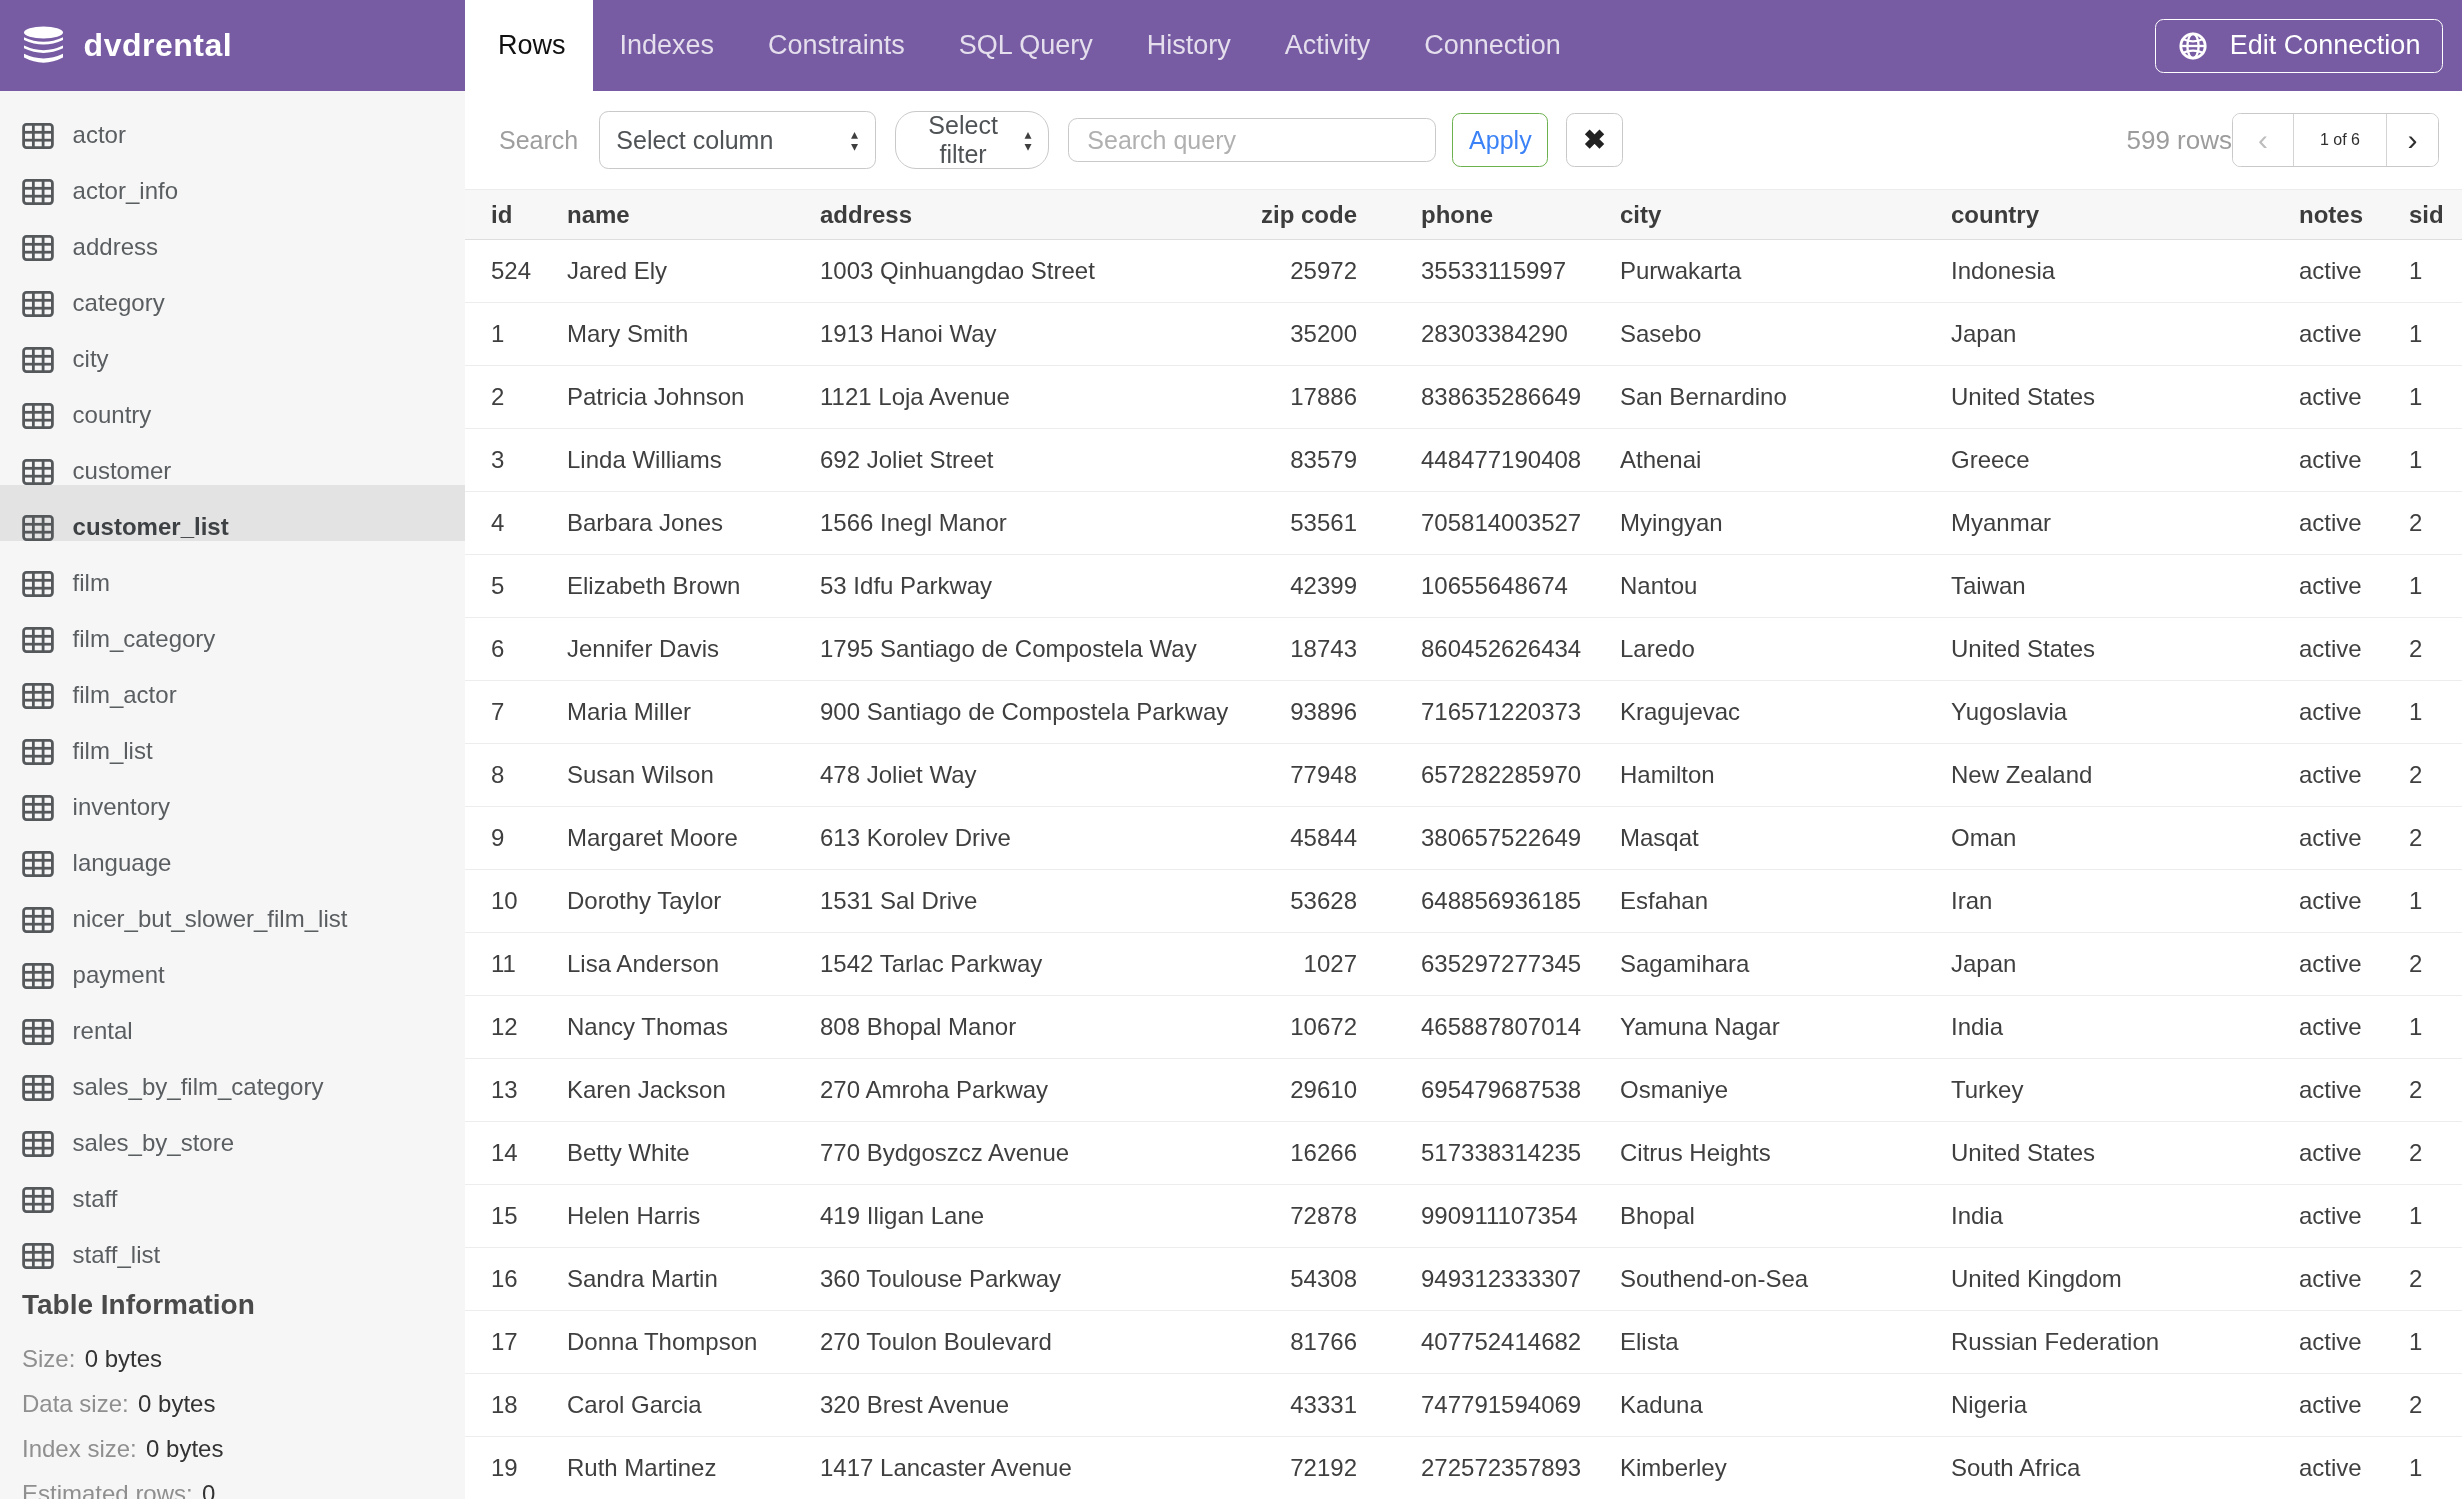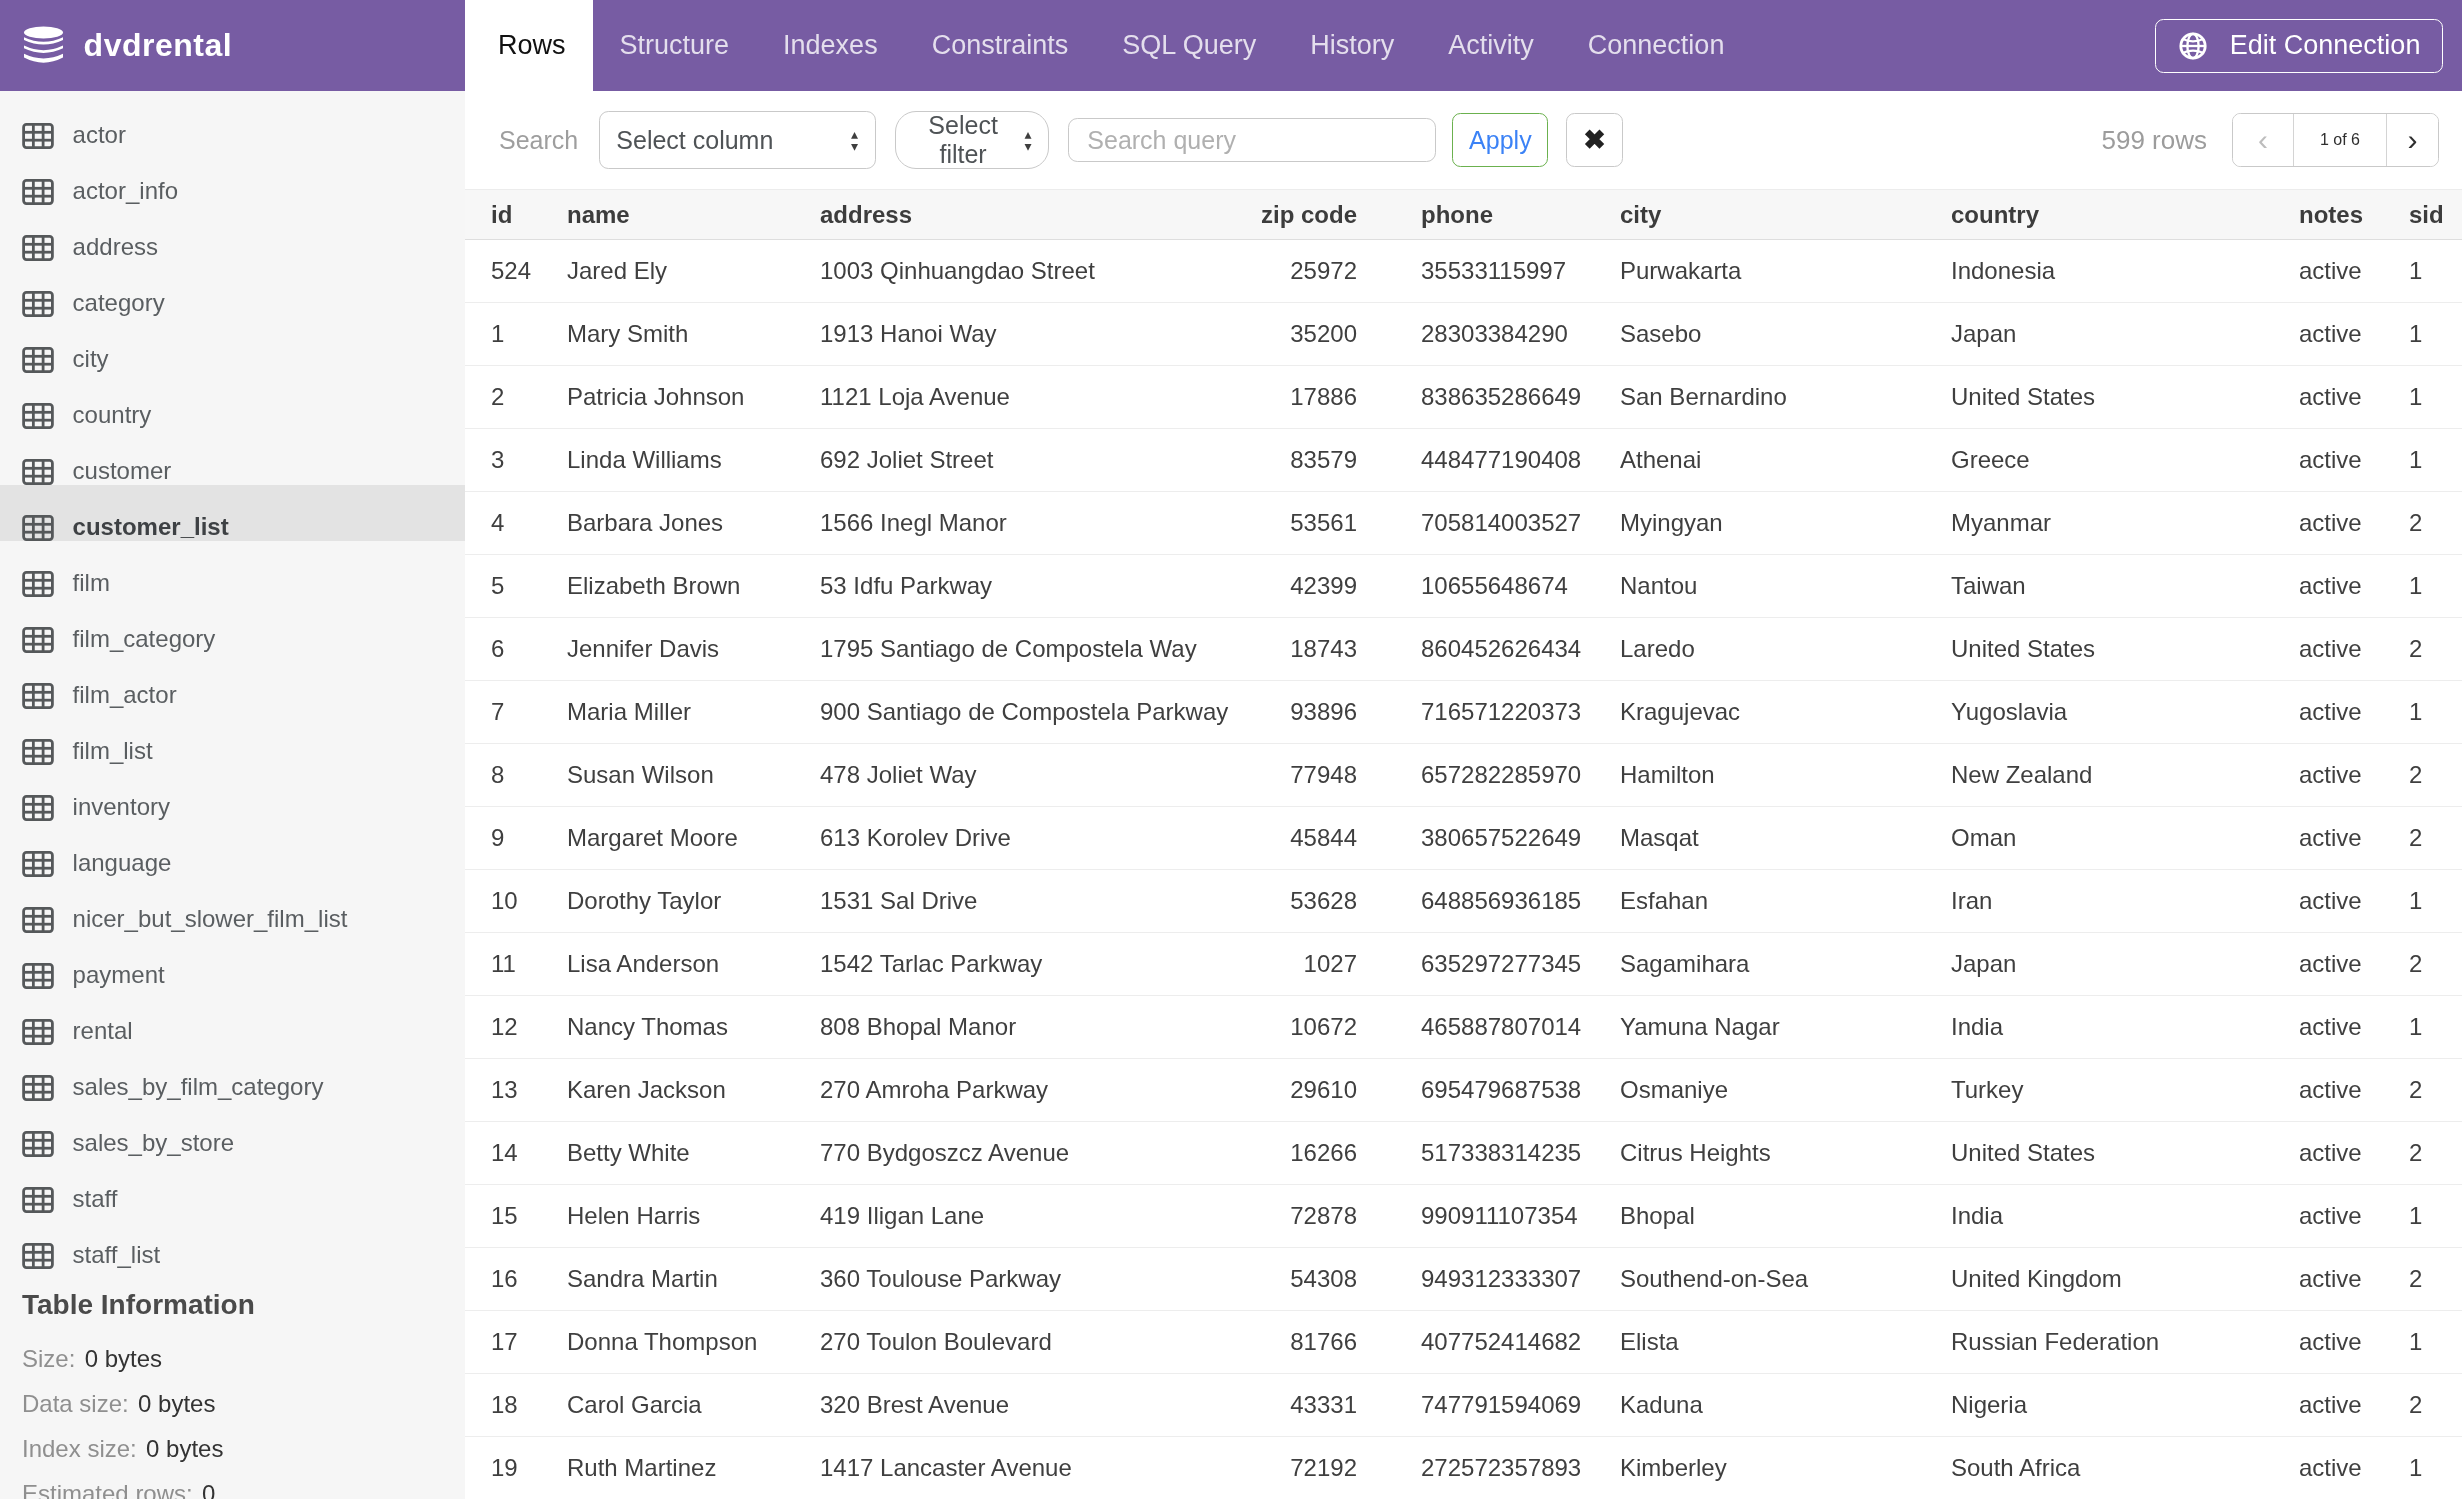--- a/index.html
+++ b/index.html
@@ -46,21 +46,21 @@
   .caret { display:flex; flex-direction:column; line-height:12px; font-size:14px; color:#3f3f3f; margin-left:11px; }
   .search-input { margin-left:18.6px; width:368px; height:44px; border:0.9px solid #c9c9c9; border-radius:9.3px;
     padding:0 18.6px; font-size:25px; color:#333; font-family:inherit; outline:none; }
   .search-input::placeholder { color:#b0b0b0; }
   .apply-btn { margin-left:16.7px; width:96px; height:54px; border:0.9px solid #6bb14e; border-radius:8.4px;
     background:#fff; color:#3b82f6; font-size:25px; font-family:inherit; cursor:pointer; }
   .clear-btn { margin-left:17.7px; width:57px; height:54px; border:0.9px solid #c9c9c9; border-radius:8.4px;
     background:#fff; color:#222; font-size:27px; font-weight:bold; cursor:pointer;
     display:flex; align-items:center; justify-content:center; }
   .toolbar .spacer { flex:1; }
-  .row-count { font-size:26px; color:#9c9c9c; margin-right:25px; }
+  .row-count { font-size:26px; color:#9c9c9c; }
   .pager { display:flex; align-items:stretch; height:54px; border:0.9px solid #c9c9c9; border-radius:8.4px; overflow:hidden; background:#fff; }
   .pager > * { display:flex; align-items:center; justify-content:center; font-family:inherit; background:#fff; border:none; font-size:16px; cursor:pointer; }
   .pager .prev { width:61px; color:#bdbdbd; border-right:0.9px solid #d4d4d4; font-size:30px; }
   .pager .page-label { padding:0 26px; color:#2f2f2f; border-right:0.9px solid #d4d4d4; }
   .pager .next { width:51px; color:#2f2f2f; font-size:30px; }
 
   
   .grid { flex:1; overflow:hidden; }
   table { width:1991px; table-layout:fixed; border-collapse:collapse; }
   th { height:50px; background:#f7f7f7; border-top:0.9px solid #ececec; border-bottom:0.9px solid #dedede;
@@ -320,21 +320,20 @@
           </div>
         </div>
     </div>
   </aside>
 
   <div class="main">
 
     <header class="topbar">
       <nav class="tabs" id="tabs">
           <div class="tab active">Rows</div>
-          <div class="tab">Structure</div>
           <div class="tab">Indexes</div>
           <div class="tab">Constraints</div>
           <div class="tab">SQL Query</div>
           <div class="tab">History</div>
           <div class="tab">Activity</div>
           <div class="tab">Connection</div>
         </nav>
       <button class="edit-connection">
         <svg width="30" height="30" viewBox="0 0 32 32">
           <circle cx="16" cy="16" r="13" fill="none" stroke="#fff" stroke-width="3"></circle>

